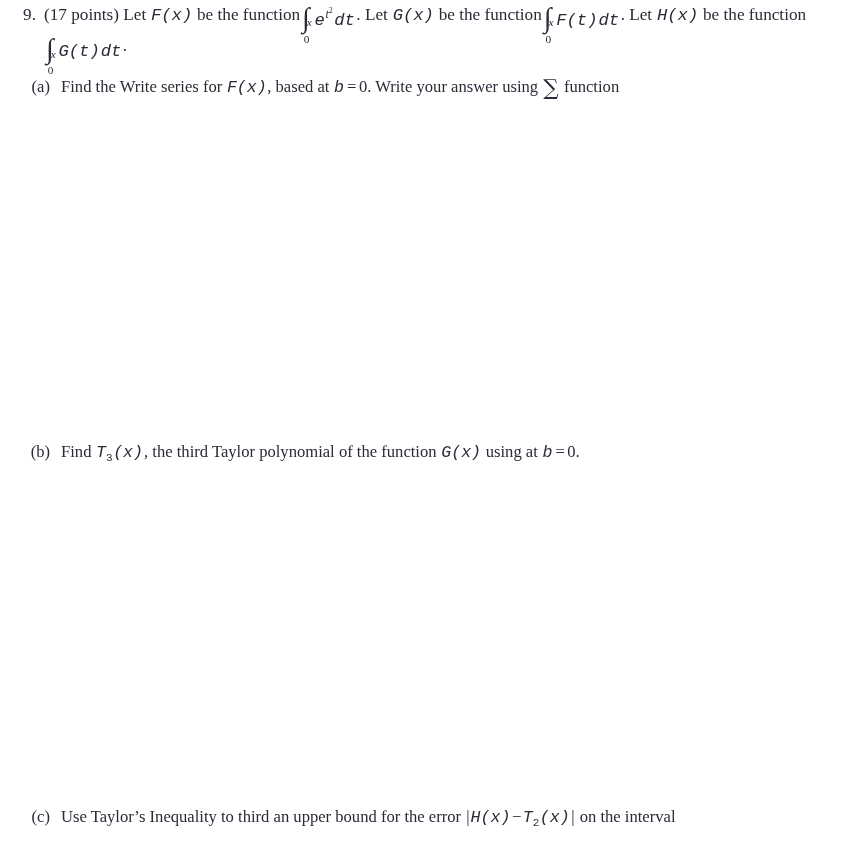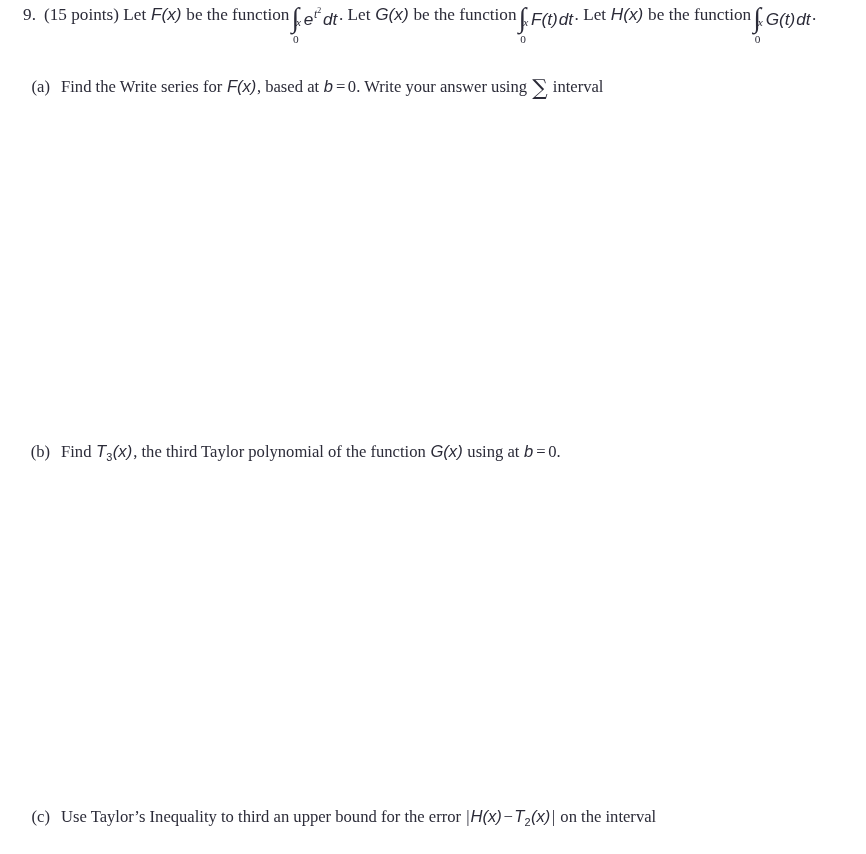--- a/index.html
+++ b/index.html
@@ -80,21 +80,21 @@
   #part-b { left: 16px; top: 439px; }
   #part-c { left: 16px; top: 804px; }
 
   .part-c-line2 {
     display: block;
   }
 
   
   .mi {                     
     font-style: italic;
-    font-family: Liberation Sans, sans-serif;
+    font-family: Liberation Mono, monospace;
     padding: 0 0.5px;
   }
   .mn { font-style: normal; }
   .mo {                     
     font-style: normal;
     padding: 0 2.5px;
   }
   .mo-tight { font-style: normal; padding: 0 1px; }
 
   
@@ -183,42 +183,42 @@
 <body>
 
 <div class="page">
 
   <div class="problem">
     <div class="prob-row">
 
       <div class="prob-num">9.</div>
 
       <div class="prob-body">
-        <span>(15 points)</span>
+        <span>(17 points)</span>
         <span>Let</span>
         <span class="mi"><span>F(x)</span></span>
         <span>be the function</span><span class="intg"><span class="sym">∫</span><span class="lims"><span class="up">x</span><span class="lo">0</span></span><span class="nbsp-thin">   </span><span class="mi">e</span><span class="sup">t<span class="sup-n">2</span></span><span class="mi"> dt</span></span><span class="mn">.</span>
         <span>Let</span>
         <span class="mi"><span>G(x)</span></span>
         <span>be the function</span><span class="intg"><span class="sym">∫</span><span class="lims"><span class="up">x</span><span class="lo">0</span></span><span class="nbsp-thin">   </span><span class="mi">F(t)</span><span class="mi">dt</span></span><span class="mn">.</span>
         <span>Let</span>
         <span class="mi"><span>H(x)</span></span>
         <span>be the function</span><span class="intg"><span class="sym">∫</span><span class="lims"><span class="up">x</span><span class="lo">0</span></span><span class="nbsp-thin">   </span><span class="mi">G(t)</span><span class="mi">dt</span></span><span class="mn">.</span>
       </div>
     </div>
   </div>
 
   <div class="part" id="part-a">
     <div class="part-label">(a)</div>
     <div class="part-body">
       <span>Find the Write series for</span>
       <span class="mi">F(x)</span><span>, based at</span>
       <span class="mi">b</span><span class="mo">=</span><span class="mn">0</span><span>. Write your answer using</span>
       <span class="bigsum">∑</span>
-      <span>interval</span>
+      <span>function</span>
     </div>
   </div>
 
   <div class="answer-space" id="answer-a"></div>
 
   <div class="part" id="part-b">
     <div class="part-label">(b)</div>
     <div class="part-body">
       <span>Find</span>
       <span class="mi"><span>T</span><span class="sub-n">3</span><span class="mi">(x)</span></span><span>, the third Taylor polynomial of the function</span>

